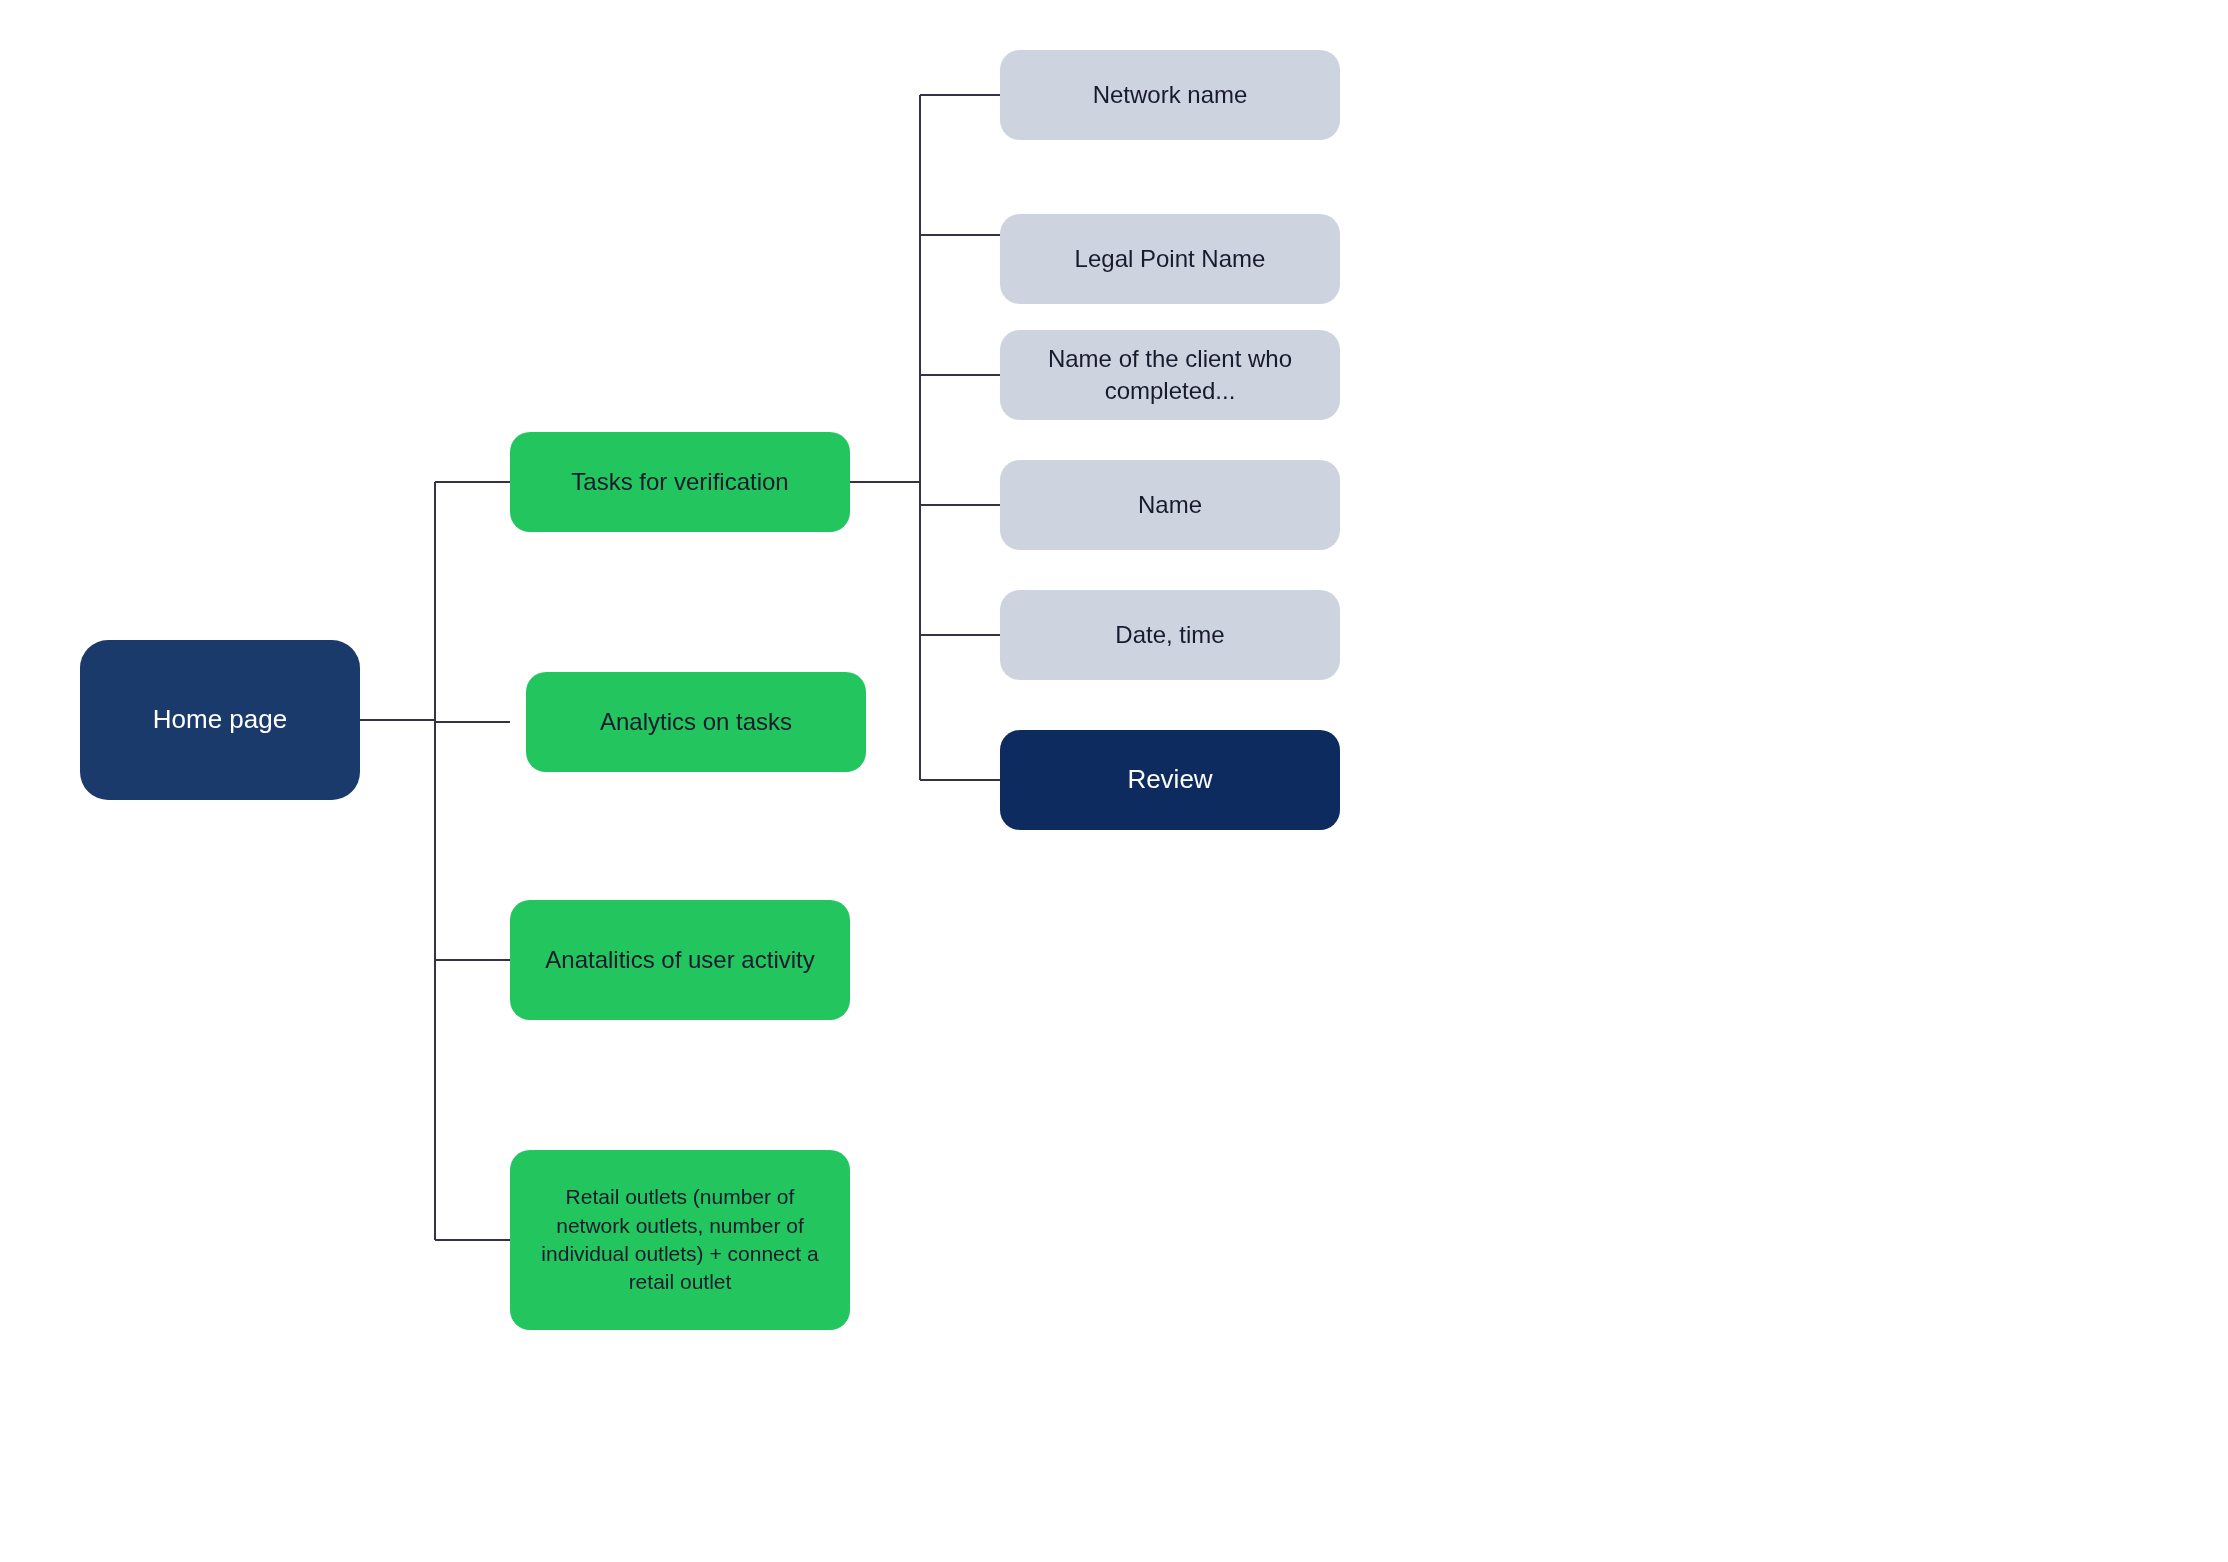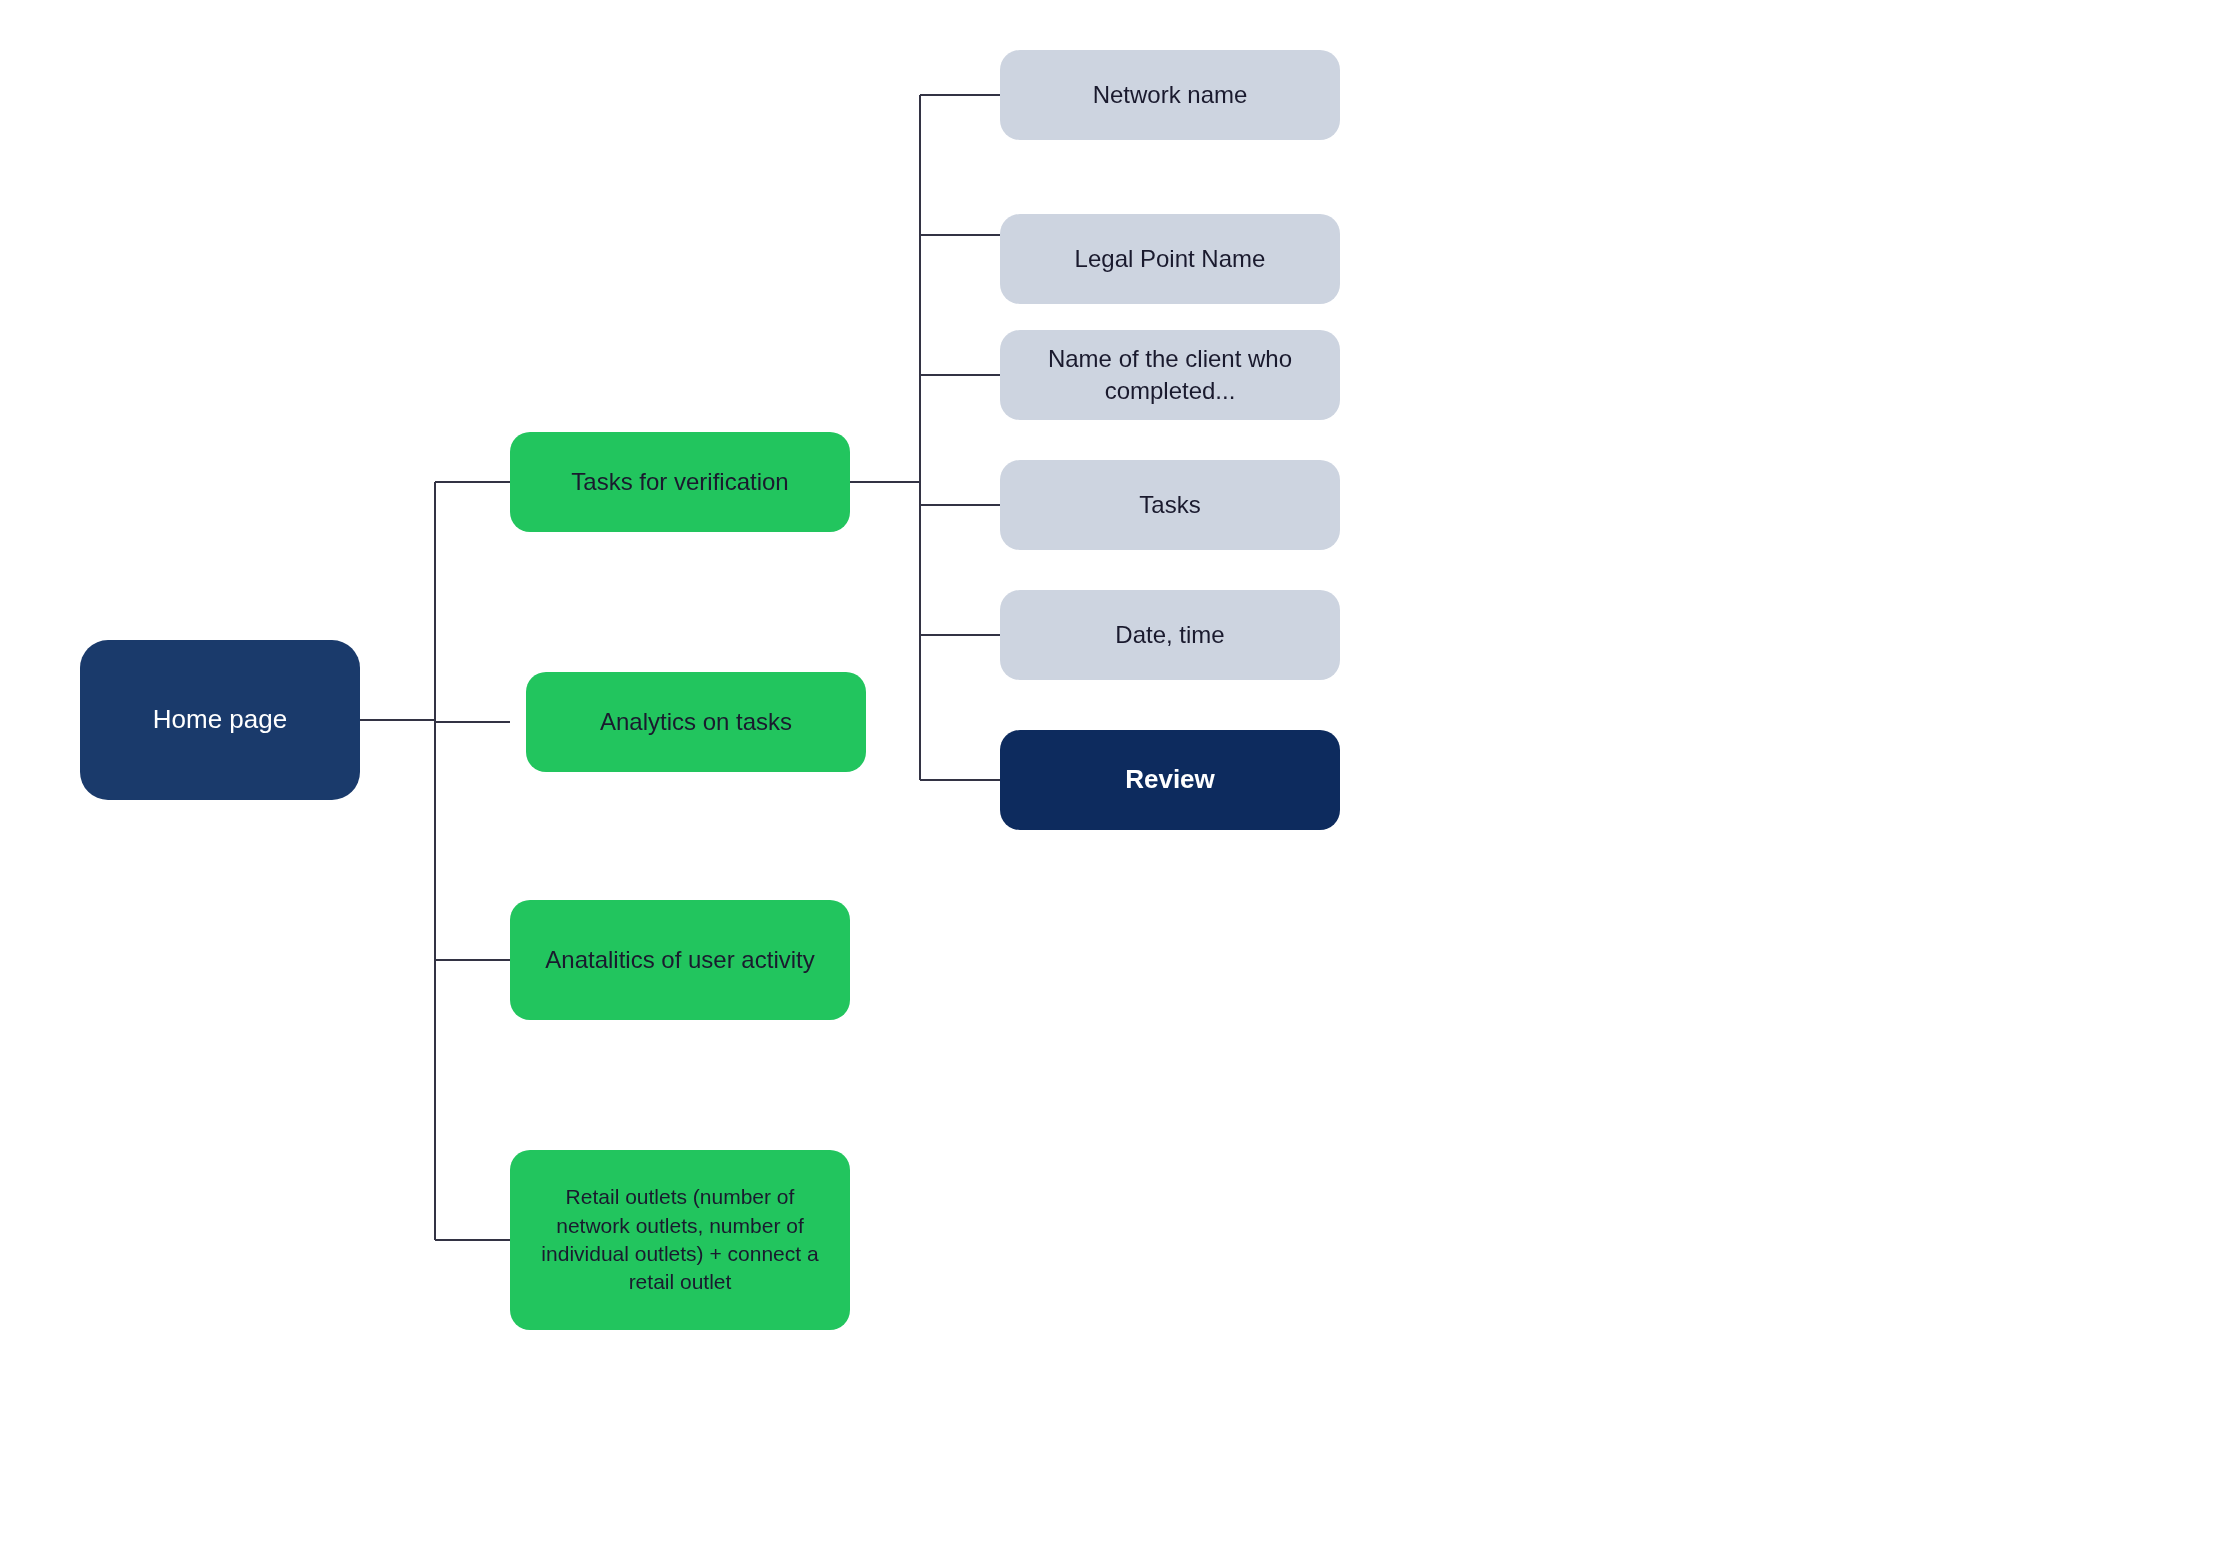--- a/index.html
+++ b/index.html
@@ -116,21 +116,21 @@
     }
 
     .node-date-time {
       left: 1000px;
       top: 590px;
     }
 
     .node-review {
       background: #0d2b5e;
       color: #ffffff;
-      font-weight: 700;
+      font-weight: 400;
       left: 1000px;
       top: 730px;
       width: 340px;
       height: 100px;
     }
   </style>
 </head>
 <body>
 
 <div class="diagram-container">
@@ -184,21 +184,21 @@
 
   <div class="node node-right node-legal-point">
     <span>Legal Point Name</span>
   </div>
 
   <div class="node node-right node-client-name">
     <span>Name of the client who completed...</span>
   </div>
 
   <div class="node node-right node-roles">
-    <span>Tasks</span>
+    <span>Name</span>
   </div>
 
   <div class="node node-right node-date-time">
     <span>Date, time</span>
   </div>
 
   <div class="node node-review">
     <span>Review</span>
   </div>
 

